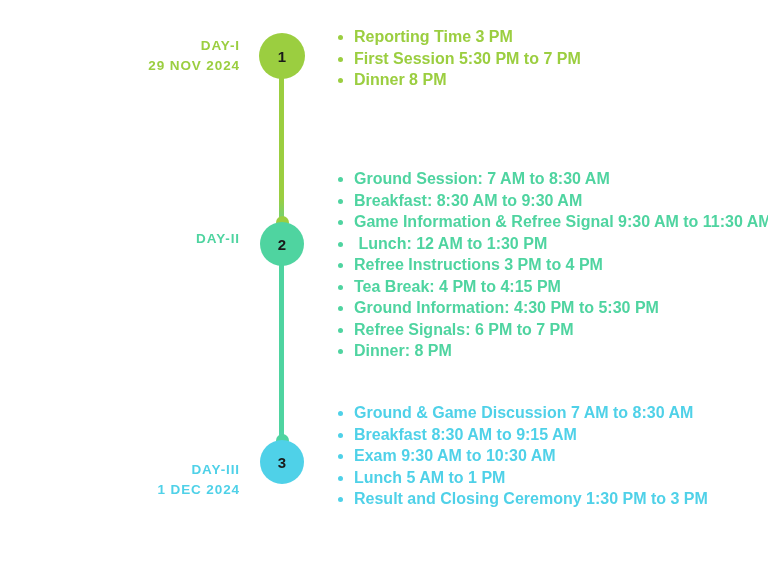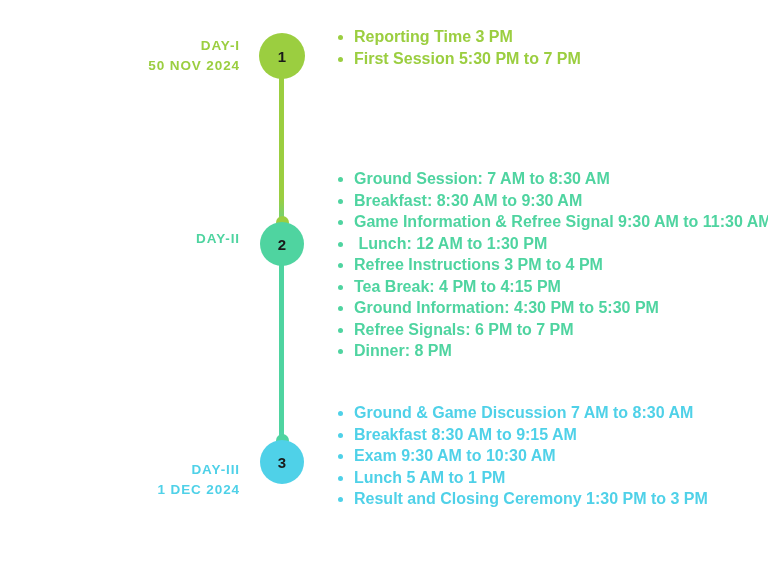--- a/index.html
+++ b/index.html
@@ -158,28 +158,29 @@
 
   <div class="spine spine-1"></div>
   <div class="spine spine-2"></div>
 
   <div class="accent-dot accent-dot-2"></div>
   <div class="accent-dot accent-dot-3"></div>
 
   <div class="stage stage-1">
     <div class="day-label label-1">
       <span class="day-name">DAY-I</span>
-      <span class="day-date">50 NOV 2024</span>
+      <span class="day-date">29 NOV 2024</span>
     </div>
     <div class="node node-1">
       <span>1</span>
     </div>
     <ul class="items items-1">
       <li>Reporting Time 3 PM</li>
       <li>First Session 5:30 PM to 7 PM</li>
+      <li>Dinner 8 PM</li>
     </ul>
   </div>
 
   <div class="stage stage-2">
     <div class="day-label label-2">
       <span class="day-name">DAY-II</span>
     </div>
     <div class="node node-2">
       <span>2</span>
     </div>

